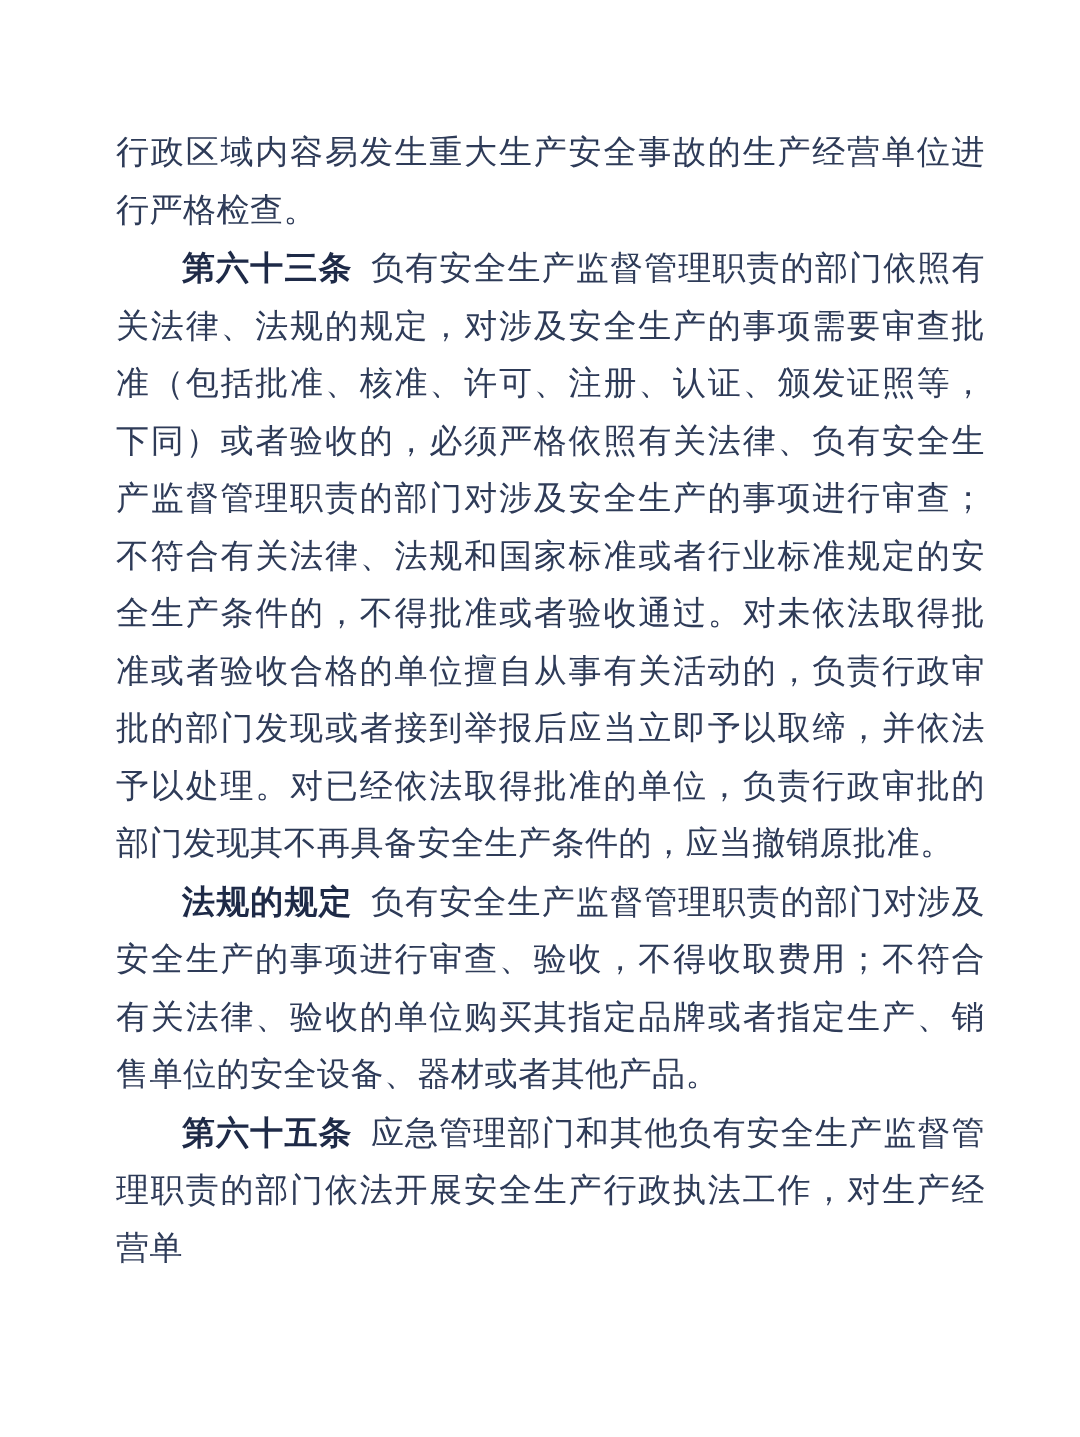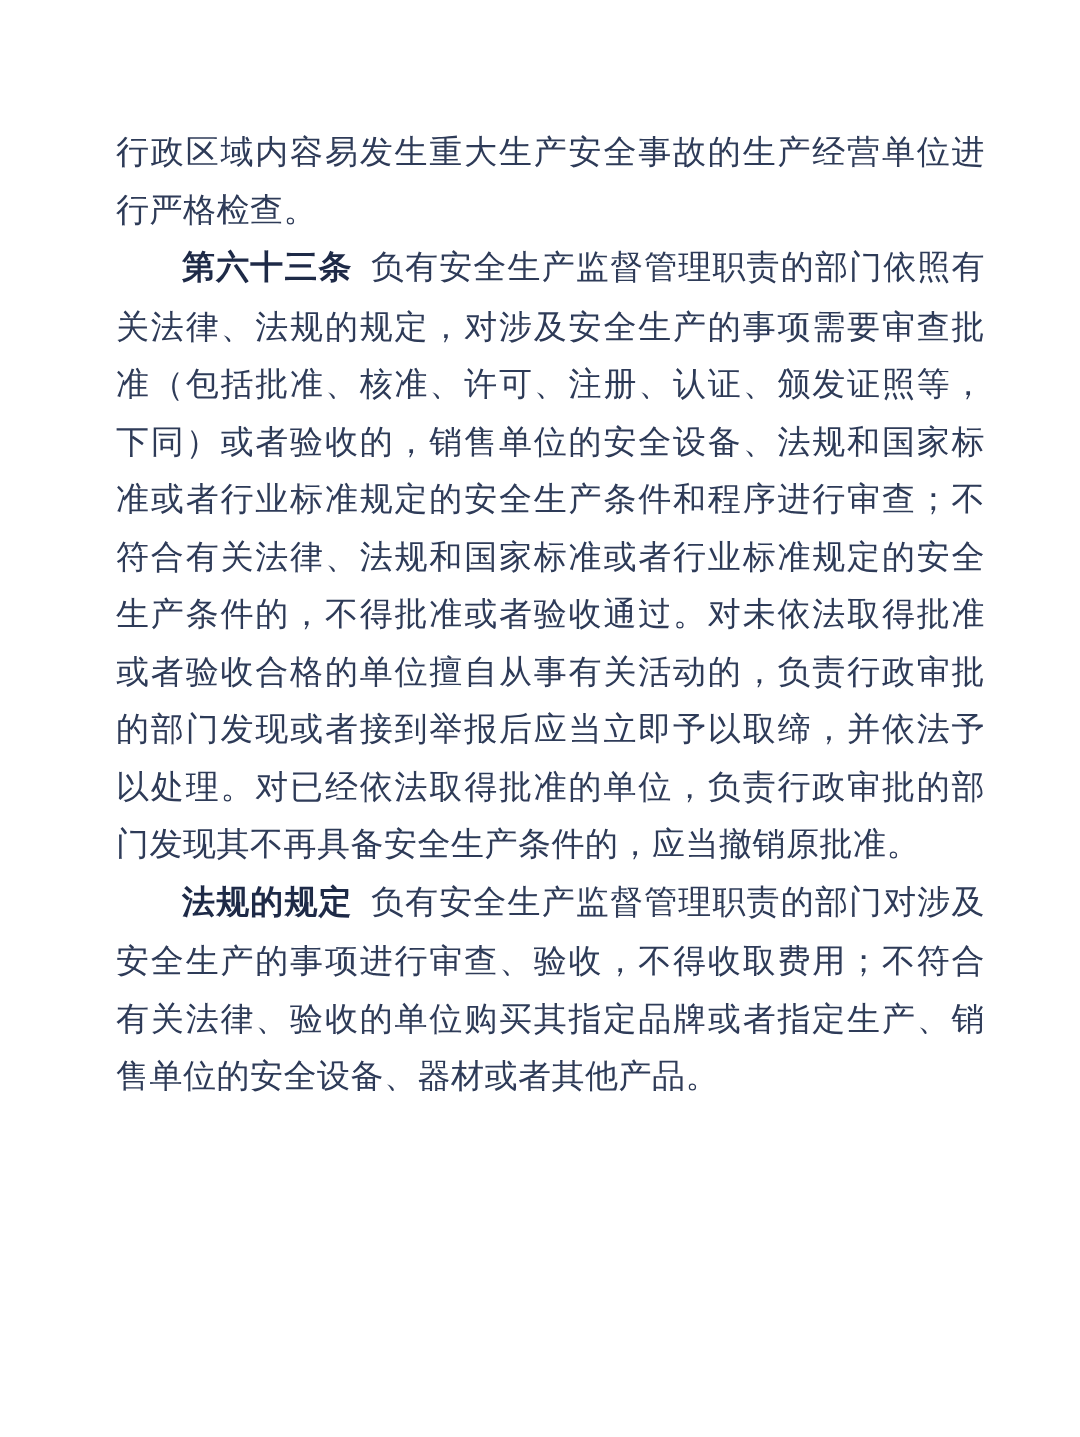--- a/index.html
+++ b/index.html
@@ -24,39 +24,42 @@
     font-size: 33px;
     line-height: 57.5px;
     text-align: justify;
     letter-spacing: 0.5px;
     word-break: break-all;
   }
   .para.indent {
     text-indent: 2em;
   }
   .term {
-    font-family: Liberation Mono, monospace;
+    font-family: Liberation Sans, sans-serif;
     font-weight: 700;
     font-style: normal;
     color: var(--term-color, #1e2a47);
     margin-right: 0.55em;
   }
 </style>
 </head>
 <body>
 
 <div class="page">
 
   <p class="para">
     <span>行政区域内容易发生重大生产安全事故的生产经营单位进行严格检查。</span>
   </p>
 
 
   <p class="para indent">
-    <b class="term">第六十三条</b><span>负有安全生产监督管理职责的部门依照有关法律、法规的规定，对涉及安全生产的事项需要审查批准（包括批准、核准、许可、注册、认证、颁发证照等，下同）或者验收的，销售单位的安全设备、法规和国家标准或者行业标准规定的安全生产条件和程序进行审查；不符合有关法律、法规和国家标准或者行业标准规定的安全生产条件的，不得批准或者验收通过。对未依法取得批准或者验收合格的单位擅自从事有关活动的，负责行政审批的部门发现或者接到举报后应当立即予以取缔，并依法予以处理。对已经依法取得批准的单位，负责行政审批的部门发现其不再具备安全生产条件的，应当撤销原批准。</span>
+    <b class="term">第六十三条</b><span>负有安全生产监督管理职责的部门依照有关法律、法规的规定，对涉及安全生产的事项需要审查批准（包括批准、核准、许可、注册、认证、颁发证照等，下同）或者验收的，必须严格依照有关法律、负有安全生产监督管理职责的部门对涉及安全生产的事项进行审查；不符合有关法律、法规和国家标准或者行业标准规定的安全生产条件的，不得批准或者验收通过。对未依法取得批准或者验收合格的单位擅自从事有关活动的，负责行政审批的部门发现或者接到举报后应当立即予以取缔，并依法予以处理。对已经依法取得批准的单位，负责行政审批的部门发现其不再具备安全生产条件的，应当撤销原批准。</span>
   </p>
 
   <p class="para indent">
     <b class="term">法规的规定</b><span>负有安全生产监督管理职责的部门对涉及安全生产的事项进行审查、验收，不得收取费用；不符合有关法律、验收的单位购买其指定品牌或者指定生产、销售单位的安全设备、器材或者其他产品。</span>
   </p>
 
+  <p class="para indent">
+    <b class="term">第六十五条</b><span>应急管理部门和其他负有安全生产监督管理职责的部门依法开展安全生产行政执法工作，对生产经营单</span>
+  </p>
 
 </div>
 
 </body></html>

